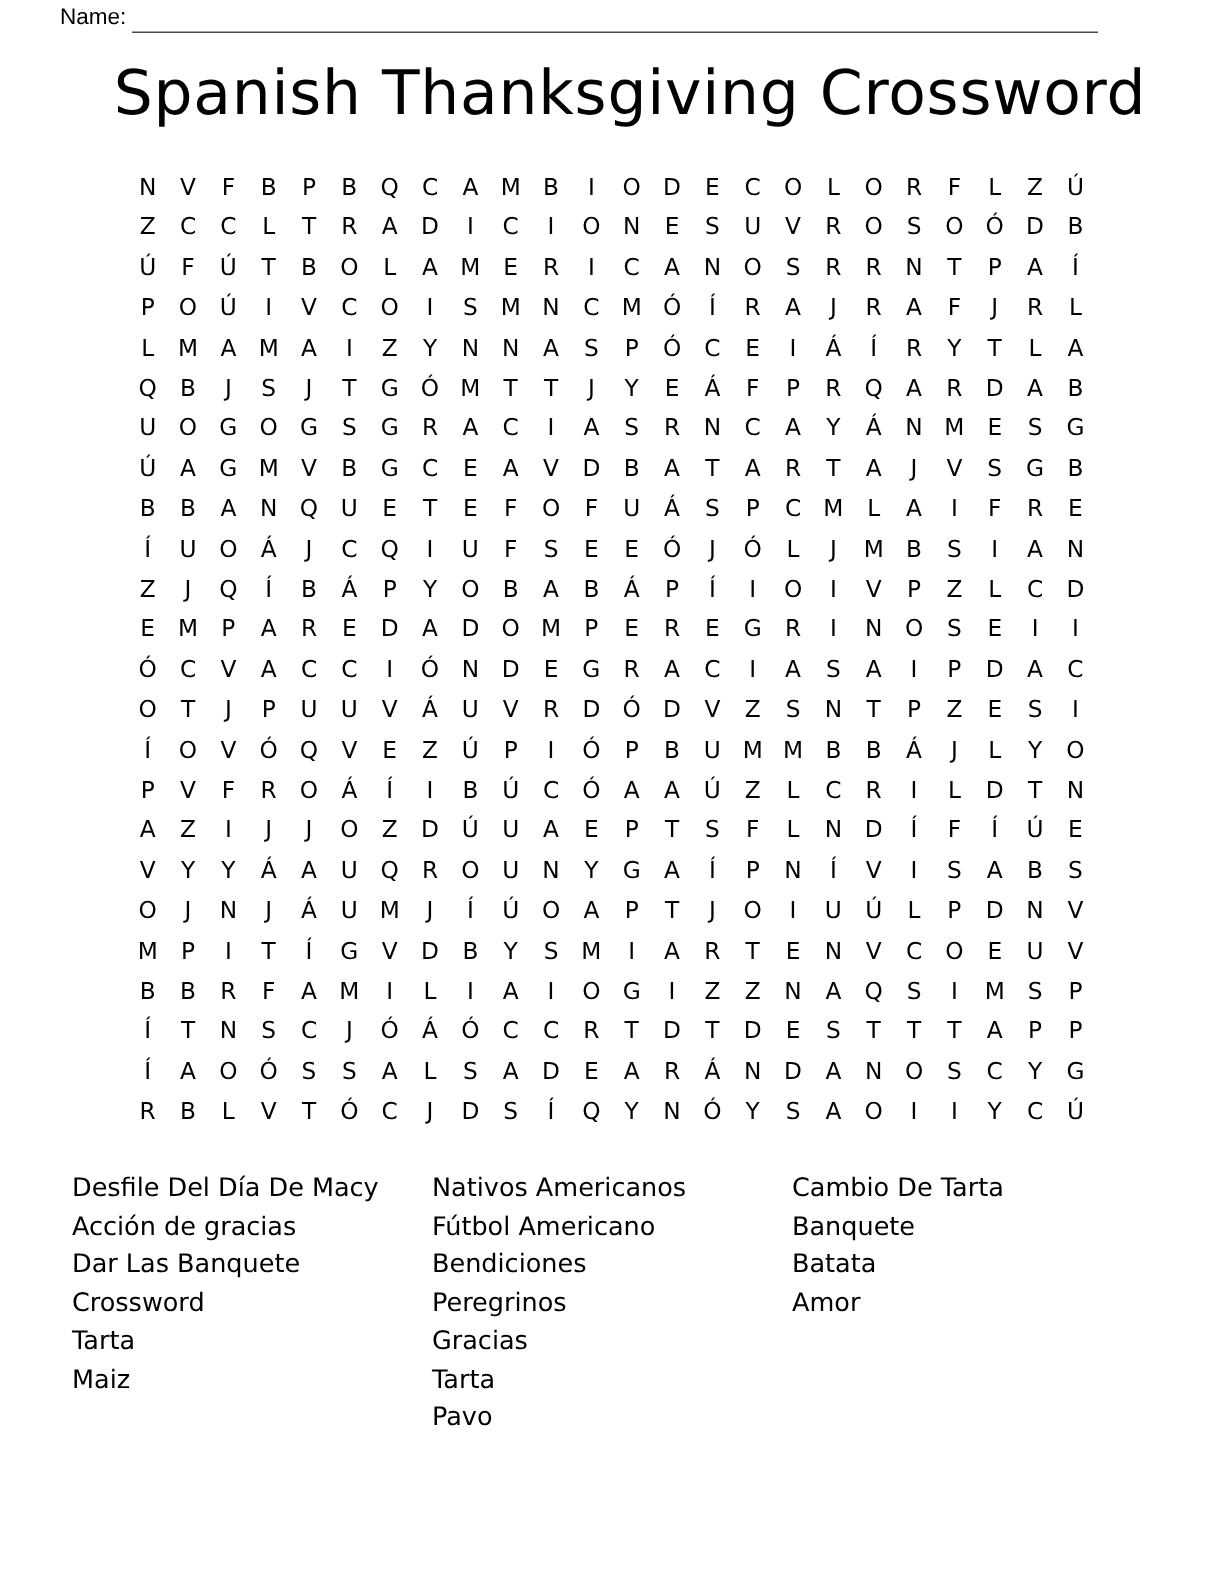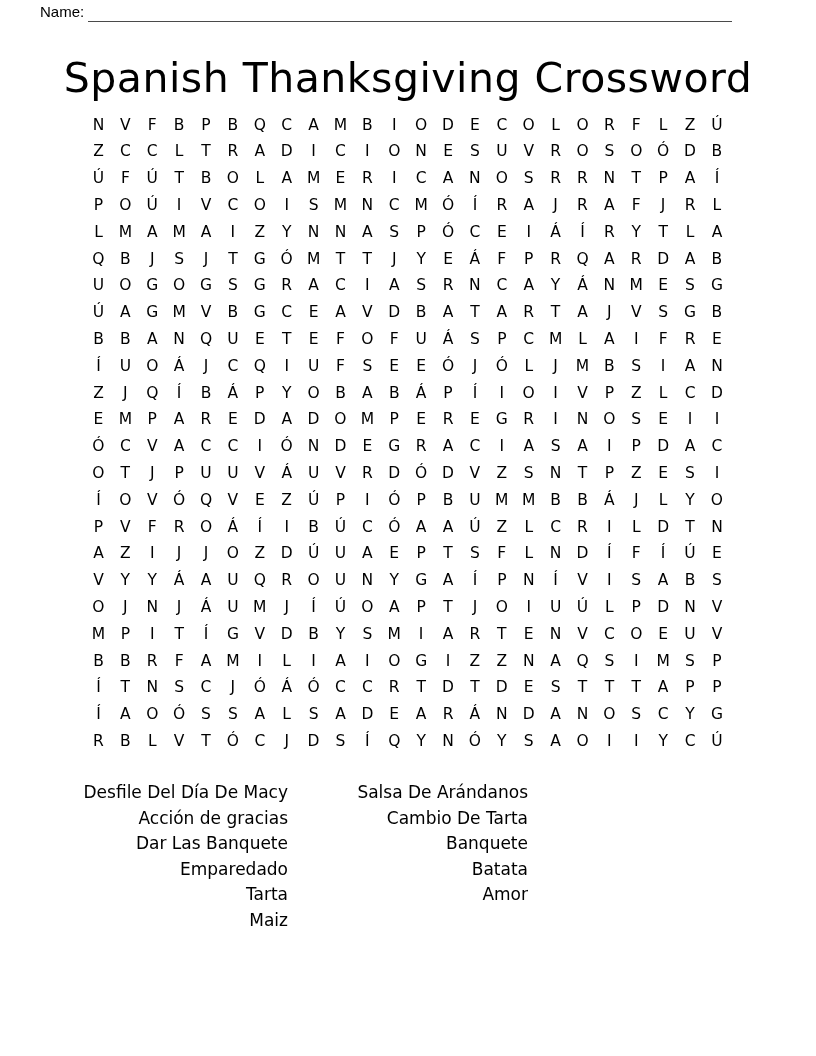--- a/index.html
+++ b/index.html
@@ -42,22 +42,23 @@
   
   .title {
     position: absolute;
     top: 38px;
     left: 0;
     width: 100%;
     text-align: center;
     font-size: 41px;
     font-weight: 500;
     letter-spacing: 0.5px;
-    margin: 16px;
+    margin: 0;
     font-family: "DejaVu Sans", sans-serif;
+    padding-left: 28px;
   }
   
   .grid {
     position: absolute;
     top: 112px;
     left: 85px;
     display: grid;
     grid-template-columns: repeat(24, 26.9px);
     grid-auto-rows: 26.8px;
   }
@@ -77,21 +78,20 @@
     display: flex;
   }
   .word-col {
     width: 240px;
   }
   .word-item {
     font-size: 17px;
     line-height: 25.5px;
     white-space: nowrap;
     font-family: "DejaVu Sans", sans-serif;
-    text-align: right;
   }
 </style>
 </head>
 <body>
 
 <div class="page">
 
   <div class="name-row">
     <span class="name-label">Name:</span>
     <span class="name-line"></span>
@@ -676,26 +676,34 @@
       <span class="cell">Y</span>
       <span class="cell">C</span>
       <span class="cell">Ú</span>
     </div>
 
   <div class="words" id="words">
       <div class="word-col">
         <div class="word-item">Desfile Del Día De Macy</div>
         <div class="word-item">Acción de gracias</div>
         <div class="word-item">Dar Las Banquete</div>
-        <div class="word-item">Emparedado</div>
+        <div class="word-item">Crossword</div>
         <div class="word-item">Tarta</div>
         <div class="word-item">Maiz</div>
       </div>
       <div class="word-col">
-        <div class="word-item">Salsa De Arándanos</div>
+        <div class="word-item">Nativos Americanos</div>
+        <div class="word-item">Fútbol Americano</div>
+        <div class="word-item">Bendiciones</div>
+        <div class="word-item">Peregrinos</div>
+        <div class="word-item">Gracias</div>
+        <div class="word-item">Tarta</div>
+        <div class="word-item">Pavo</div>
+      </div>
+      <div class="word-col">
         <div class="word-item">Cambio De Tarta</div>
         <div class="word-item">Banquete</div>
         <div class="word-item">Batata</div>
         <div class="word-item">Amor</div>
       </div>
     </div>
 
 </div>
 
 </body></html>

